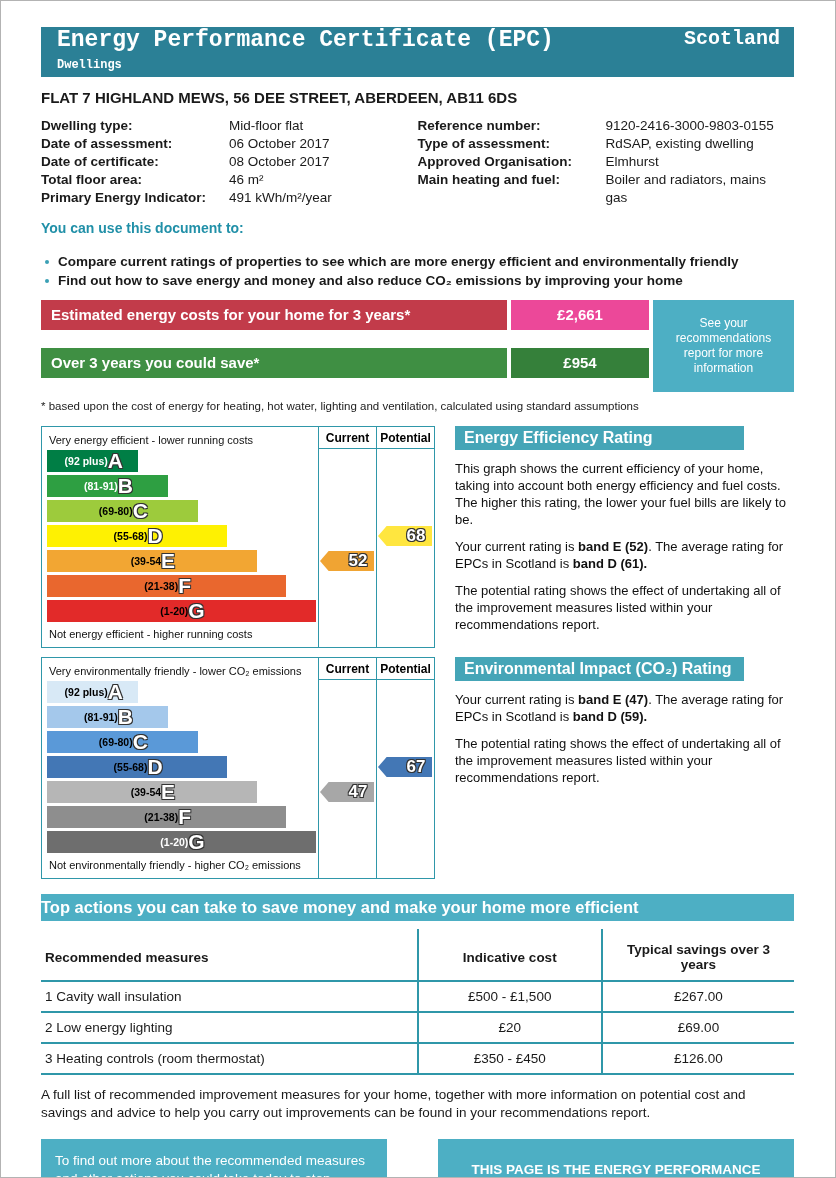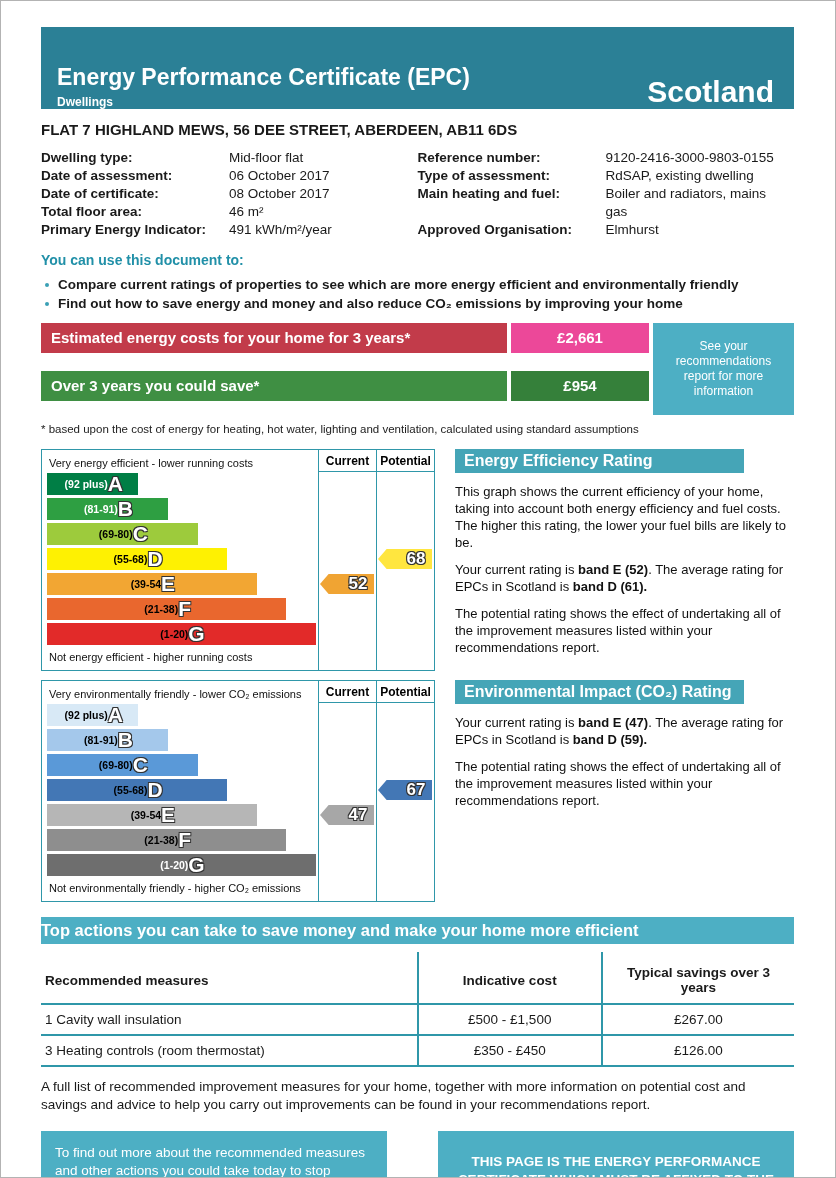--- a/index.html
+++ b/index.html
@@ -2,39 +2,39 @@
 <html><head>
 <meta charset="utf-8">
 <style>
   * { margin:0; padding:0; box-sizing:border-box; }
   body { background:#e8e8e8; font-family:"Liberation Sans", sans-serif; }
   .page { width:836px; height:1178px; background:#fff; border:1px solid #b3b3b3; margin:0 auto;
           overflow:hidden; position:relative; color:#1a1a1a; }
   .content { padding:26px 41px 0 40px; }
 
   
-  .hdr { background:#2b8096; color:#fff; height:82px; display:flex; justify-content:space-between; align-items:flex-end; }
+  .hdr { background:#2b8096; color:#fff; height:50px; display:flex; justify-content:space-between; align-items:flex-start;font-family:Liberation Mono, monospace; }
   .hdr-left { padding-left:16px; }
   .hdr-title { font-size:23px; font-weight:bold; line-height:26px; }
   .hdr-sub { font-size:12px; font-weight:bold; margin-top:5px; }
-  .hdr-region { font-size:30px; font-weight:bold; padding-right:20px; }
+  .hdr-region { font-size:20px; font-weight:bold; padding-right:14px; }
 
   .address { margin-top:12px; font-size:15px; font-weight:bold; }
 
   
   .details { margin-top:11px; display:flex; }
   .dcol { width:50%; }
   .drow { display:flex; font-size:13.5px; line-height:18px; }
   .dlabel { font-weight:bold; width:188px; flex:none; }
   .dval { flex:1; padding-right:14px; }
 
   
   .usage { margin-top:13px; }
   .usage-h { color:#2190a8; font-size:14px; font-weight:bold; }
-  .bullets { margin-top:7px; list-style:none; }
+  .bullets { margin-top:16px; list-style:none; }
   .bullets li { display:flex; font-size:13.5px; font-weight:bold; line-height:19px; }
   .dot { width:4px; height:4px; border-radius:50%; background:#3aa0b5; margin:8px 9px 0 4px; flex:none; }
 
   
   .costs { margin-top:10px; display:grid; grid-template-columns:466px 138px 1fr; gap:4px; }
   .cost-label { color:#fff; font-weight:bold; font-size:15px; line-height:30px; padding-left:10px; height:30px; }
   .cost-val { color:#fff; font-weight:bold; font-size:15px; line-height:30px; text-align:center; height:30px; }
   .c-red { background:#c23b4a; } .c-red2 { background:#ec4899; }
   .c-green { background:#3f8f43; } .c-green2 { background:#35803a; }
   .cost-info { grid-column:3; grid-row:1 / span 2; background:#4dafc4; color:#fff; font-size:12px;
@@ -125,26 +125,26 @@
       <div class="dcol" id="details-right">
           <div class="drow">
             <div class="dlabel">Reference number:</div>
             <div class="dval">9120-2416-3000-9803-0155</div>
           </div>
           <div class="drow">
             <div class="dlabel">Type of assessment:</div>
             <div class="dval">RdSAP, existing dwelling</div>
           </div>
           <div class="drow">
+            <div class="dlabel">Approved Organisation:</div>
+            <div class="dval">Elmhurst</div>
+          </div>
+          <div class="drow">
             <div class="dlabel">Main heating and fuel:</div>
             <div class="dval">Boiler and radiators, mains gas</div>
-          </div>
-          <div class="drow">
-            <div class="dlabel">Approved Organisation:</div>
-            <div class="dval">Elmhurst</div>
           </div>
         </div>
     </div>
 
     <div class="usage">
       <div class="usage-h">You can use this document to:</div>
       <ul class="bullets" id="usage-bullets">
           <li>
             <span class="dot"></span>
             <span>Compare current ratings of properties to see which are more energy efficient and environmentally friendly</span>
@@ -325,20 +325,25 @@
               <th>Typical savings over 3 years</th>
             </tr>
           </thead>
         <tbody id="measures-body">
             <tr>
               <td>1 Cavity wall insulation</td>
               <td>£500 - £1,500</td>
               <td>£267.00</td>
             </tr>
             <tr>
+              <td>2 Low energy lighting</td>
+              <td>£20</td>
+              <td>£69.00</td>
+            </tr>
+            <tr>
               <td>3 Heating controls (room thermostat)</td>
               <td>£350 - £450</td>
               <td>£126.00</td>
             </tr>
           </tbody>
       </table>
       <div class="note">A full list of recommended improvement measures for your home, together with more information on potential cost and savings and advice to help you carry out improvements can be found in your recommendations report.</div>
     </div>
 
     <div class="foot">

